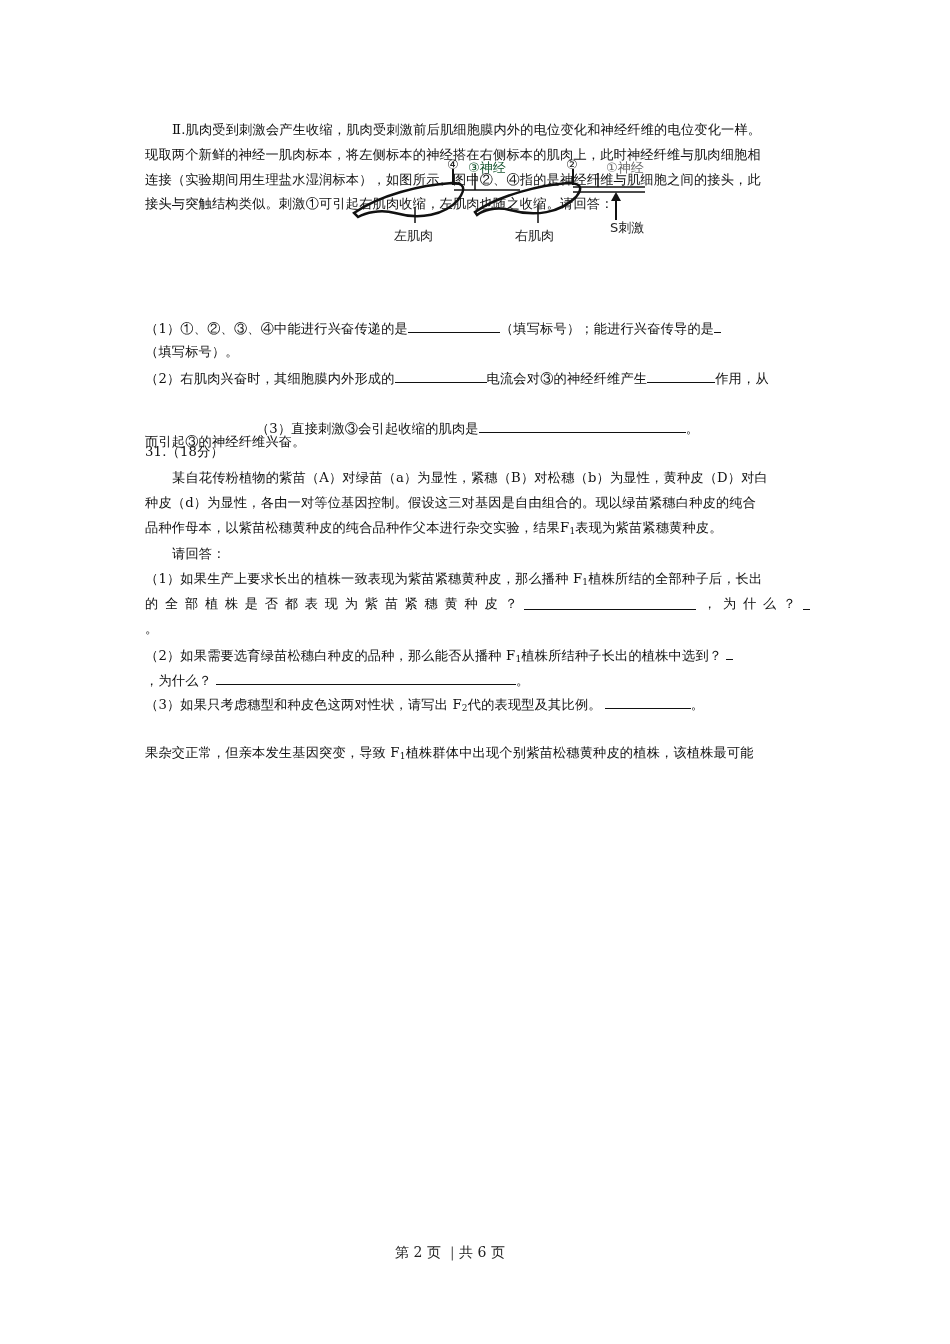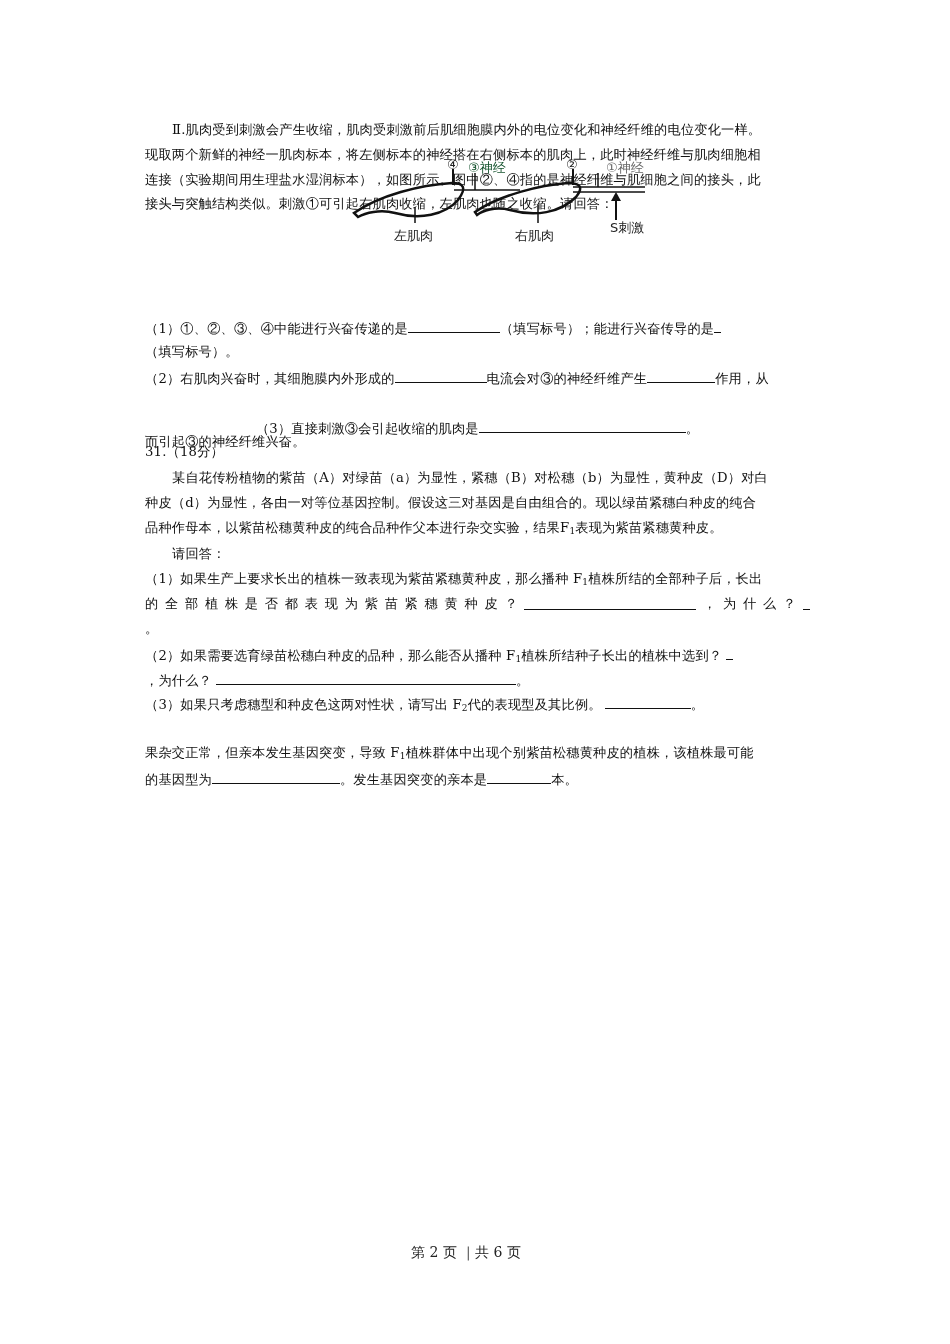--- a/index.html
+++ b/index.html
@@ -8,21 +8,21 @@
   .page { position: absolute; left: 0; top: 0; width: 950px; height: 1344px; }
   .line { position: absolute; left: 145px; width: 665px; font-size: 13.2px; line-height: 18px;
           white-space: nowrap; letter-spacing: 0.2px; }
   .indent { text-indent: 27px; }
   .blank { display: inline-block; border-bottom: 1px solid #111; height: 14px; vertical-align: baseline; }
   .just { display: flex; justify-content: space-between; }
   .sub { font-size: 9px; vertical-align: -2px; }
   .diagram { position: absolute; left: 340px; top: 155px; width: 320px; height: 95px; }
   .diag-label { position: absolute; font-family: "DejaVu Sans", "Liberation Sans", sans-serif;
                 font-size: 13px; color: #222; white-space: nowrap; }
-  .footer { position: absolute; top: 1244px; left: 16px; width: 900px; text-align: center;
+  .footer { position: absolute; top: 1244px; left: 0; width: 900px; text-align: center;
             font-size: 14px; color: #222; }
 </style>
 </head>
 <body>
 
 <div class="page">
 
   <div class="line indent" style="top:121px;">Ⅱ.肌肉受到刺激会产生收缩，肌肉受刺激前后肌细胞膜内外的电位变化和神经纤维的电位变化一样。</div>
   <div class="line" style="top:146px;">现取两个新鲜的神经一肌肉标本，将左侧标本的神经搭在右侧标本的肌肉上，此时神经纤维与肌肉细胞相</div>
   <div class="line" style="top:171px;">连接（实验期间用生理盐水湿润标本），如图所示。图中②、④指的是神经纤维与肌细胞之间的接头，此</div>
@@ -125,18 +125,15 @@
     <span>，为什么？</span><span class="blank" style="width:300px; margin-left:4px;"></span><span>。</span>
   </div>
 
   <div class="line" style="top:694px;">
     <span>（3）如果只考虑穗型和种皮色这两对性状，请写出 F</span><span class="sub">2</span><span>代的表现型及其比例。</span><span class="blank" style="width:86px; margin-left:3px;"></span><span>。</span>
   </div>
 
   <div class="line" style="top:744px;">
     <span>果杂交正常，但亲本发生基因突变，导致 F</span><span class="sub">1</span><span>植株群体中出现个别紫苗松穗黄种皮的植株，该植株最可能</span>
   </div>
-  <div class="line" style="top:769px;">
-    <span>的基因型为</span><span class="blank" style="width:128px;"></span><span>。发生基因突变的亲本是</span><span class="blank" style="width:64px;"></span><span>本。</span>
-  </div>
 
   <div class="footer">第 2 页 ｜共 6 页</div>
 </div>
 
 </body></html>

